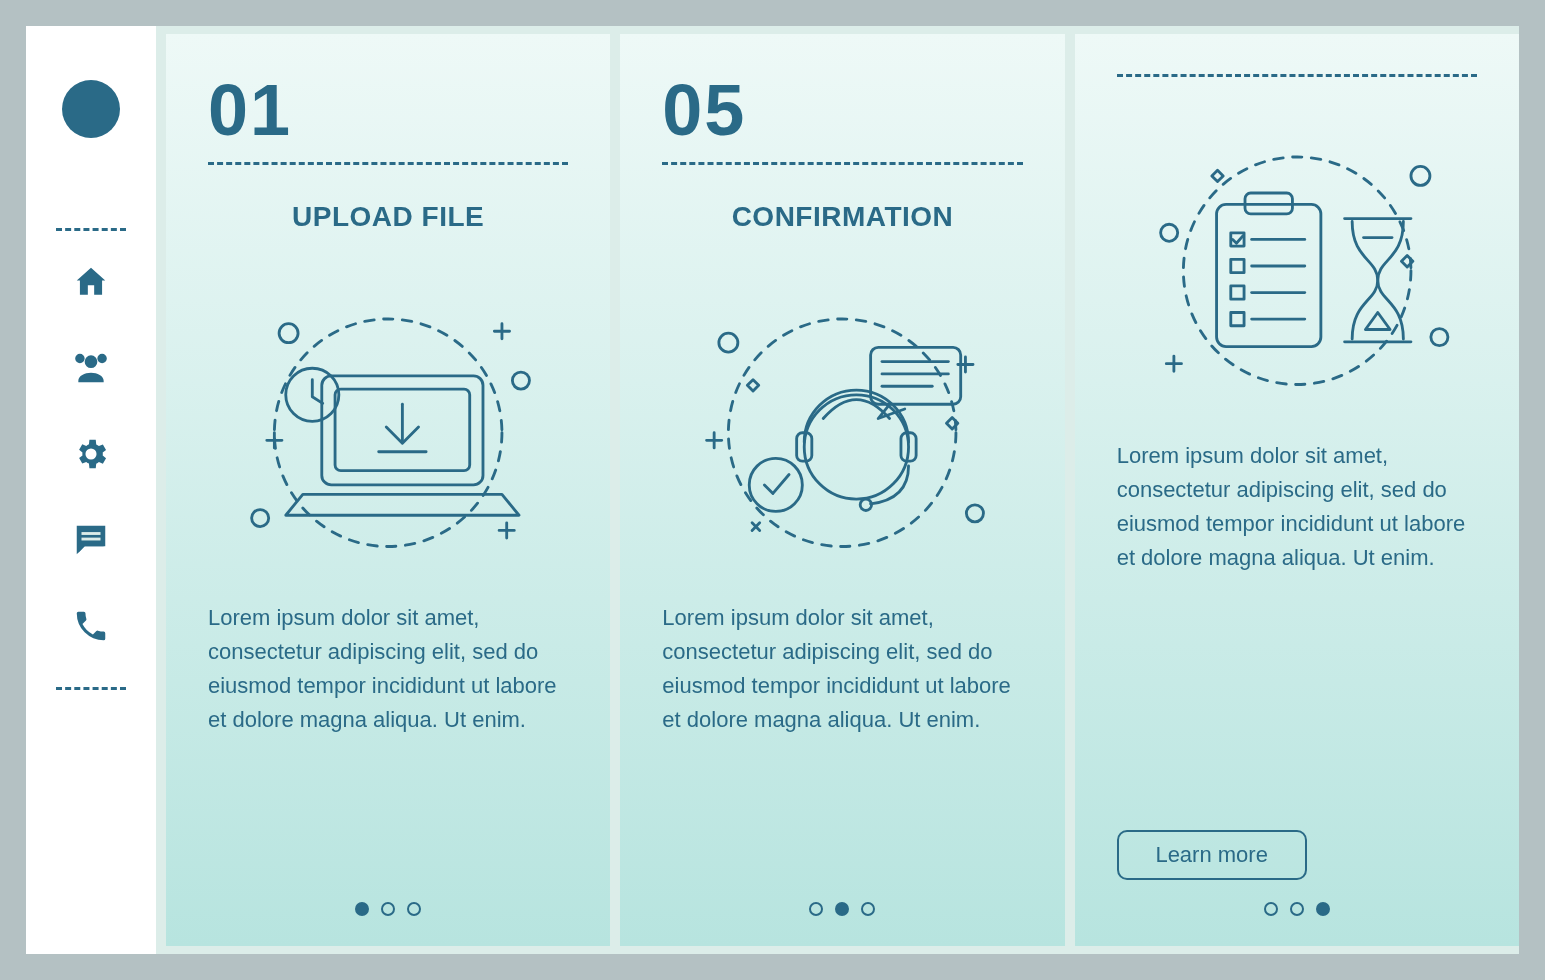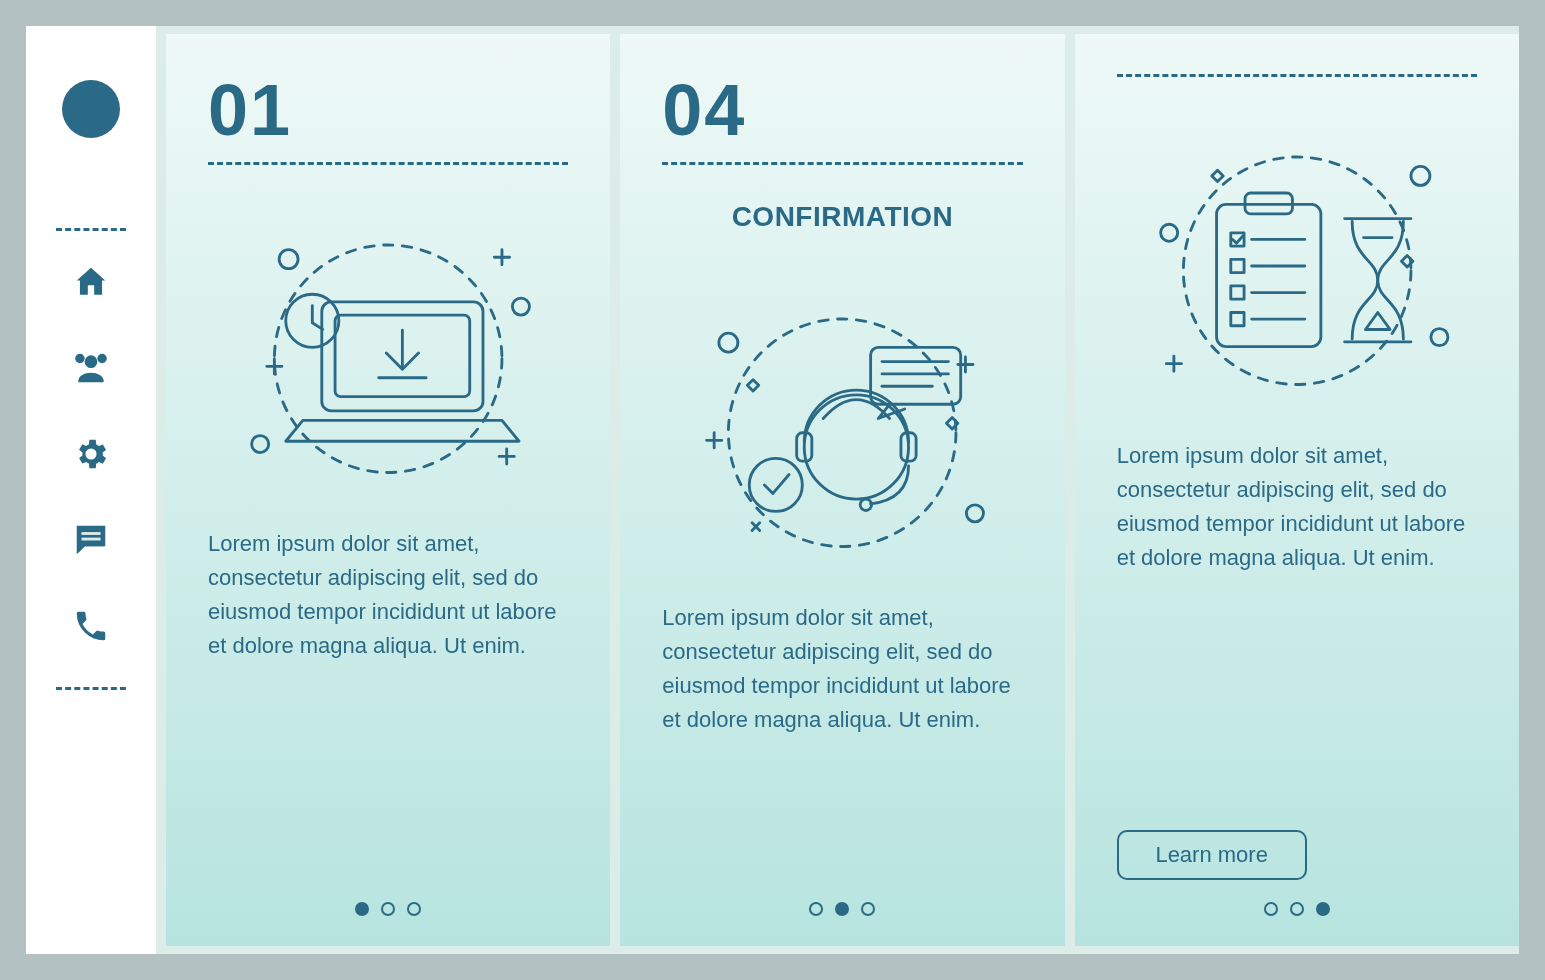--- a/index.html
+++ b/index.html
@@ -155,20 +155,21 @@
       </span>
     </div>
     <div class="side-dash-bottom"></div>
   </aside>
 
   <div class="cards">
 
     <section class="card">
       <div class="num">01</div>
       <div class="card-dash"></div>
+      <h2 class="title">UPLOAD FILE</h2>
       <div class="illus">
         <svg viewBox="0 0 380 310">
           <circle cx="190" cy="160" r="120" class="ill-stroke" stroke-dasharray="10 10"></circle>
           <circle cx="85" cy="55" r="10" class="ill-stroke"></circle>
           <circle cx="330" cy="105" r="9" class="ill-stroke"></circle>
           <circle cx="55" cy="250" r="9" class="ill-stroke"></circle>
           <path class="ill-stroke" d="M310 45v16M302 53h16"></path>
           <path class="ill-stroke" d="M70 160v16M62 168h16"></path>
           <path class="ill-stroke" d="M315 255v16M307 263h16"></path>
 
@@ -186,21 +187,21 @@
       </div>
       <p class="body">Lorem ipsum dolor sit amet, consectetur adipiscing elit, sed do eiusmod tempor incididunt ut labore et dolore magna aliqua. Ut enim.</p>
       <div class="pager">
         <span class="active"></span>
         <span></span>
         <span></span>
       </div>
     </section>
 
     <section class="card">
-      <div class="num">04</div>
+      <div class="num">05</div>
       <div class="card-dash"></div>
       <h2 class="title">CONFIRMATION</h2>
       <div class="illus">
         <svg viewBox="0 0 380 310">
           <circle cx="190" cy="160" r="120" class="ill-stroke" stroke-dasharray="10 10"></circle>
           <circle cx="70" cy="65" r="10" class="ill-stroke"></circle>
           <circle cx="330" cy="245" r="9" class="ill-stroke"></circle>
           <path class="ill-stroke" d="M55 160v16M47 168h16"></path>
           <path class="ill-stroke" d="M320 80v16M312 88h16"></path>
           <path class="ill-stroke" d="M95 255l8 8M103 255l-8 8"></path>

